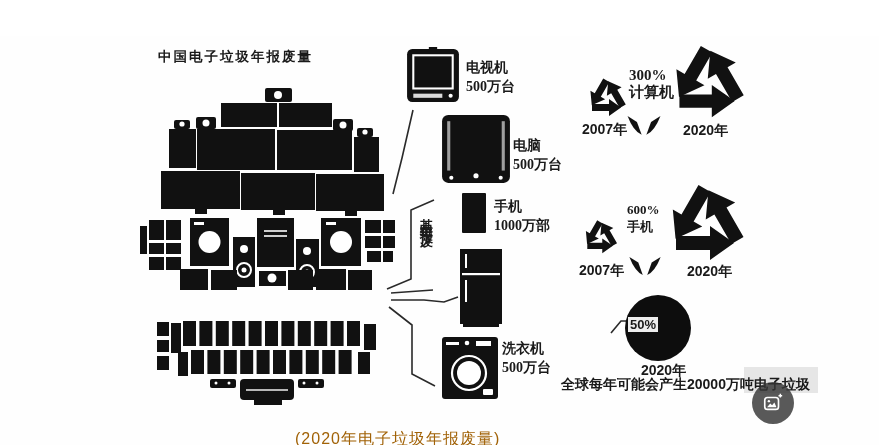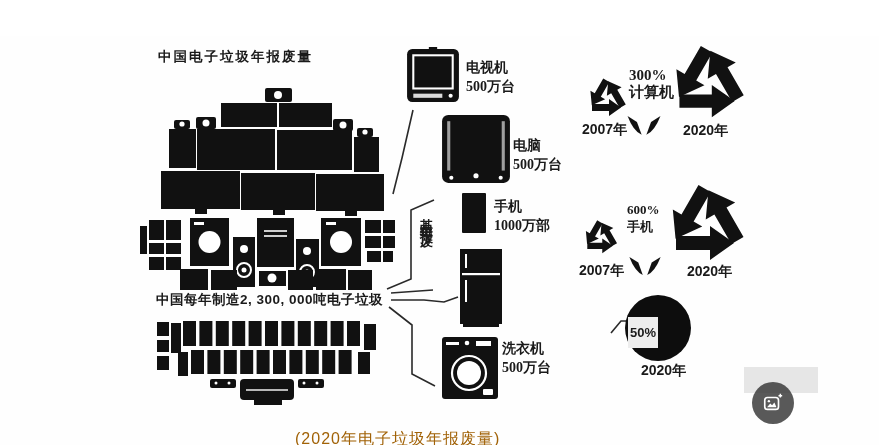--- a/index.html
+++ b/index.html
@@ -141,21 +141,20 @@
         <circle cx="89" cy="299" r="1.5" fill="#fff"></circle>
       <rect x="158" y="295" width="26" height="9" rx="2"></rect>
         <circle cx="164" cy="299" r="1.5" fill="#fff"></circle>
         <circle cx="177" cy="299" r="1.5" fill="#fff"></circle>
       <rect x="100" y="295" width="54" height="21" rx="4"></rect>
       <rect x="106" y="305" width="42" height="2" fill="#fff" opacity=".7"></rect>
       <rect x="114" y="316" width="28" height="5"></rect>
     </g>
   </svg>
 
-  <div class="abs txt" style="left:156px;top:255px;font-size:13.5px;letter-spacing:.5px">中国每年制造2, 300, 000吨电子垃圾</div>
 
   <svg class="abs" style="left:0;top:0;pointer-events:none" width="879" height="445" viewBox="0 0 879 445">
     <g fill="none" stroke="#2a2a2a" stroke-width="1.6">
       <polyline points="413,74 402,122 393,158"></polyline>
       <polyline points="434,164 411,174 411,243 387,253"></polyline>
       <polyline points="391,257 433,254"></polyline>
       <polyline points="391,264 424,264 444,266 458,261"></polyline>
       <polyline points="389,271 412,289 412,338 435,350"></polyline>
       <polyline points="611,297 621,285 633,285"></polyline>
     </g>
@@ -247,23 +246,24 @@
     </svg>
   <svg class="abs" style="left:664px;top:146px" width="84" height="84" viewBox="-21 -20 42 40">
       <use href="#recycle-sym"></use>
     </svg>
   <div class="abs txt" style="left:579px;top:226px;font-size:14px">2007年</div>
   <div class="abs txt" style="left:687px;top:227px;font-size:14px">2020年</div>
 
   <svg class="abs" style="left:624px;top:258px" width="68" height="68" viewBox="0 0 68 68">
     <circle cx="34" cy="34" r="33" fill="#0d0d0d"></circle>
   </svg>
-  <div class="abs txt" style="left:628px;top:281px;font-size:13px;background:#ededed;padding:8px 2px">50%</div>
+  <div class="abs txt" style="left:628px;top:281px;font-size:13px;background:#ededed;padding:0 2px">50%</div>
   <div class="abs txt" style="left:641px;top:326px;font-size:14px">2020年</div>
   <div class="abs gray-patch" style="left:744px;top:331px;width:74px;height:26px"></div>
+  <div class="abs txt" style="left:561px;top:340px;font-size:14px">全球每年可能会产生20000万吨电子垃圾</div>
 
   <div id="caption" class="abs" style="left:295px;top:393px">(2020年电子垃圾年报废量)</div>
 
   <div id="img-btn" class="abs" style="left:752px;top:346px">
     <svg width="22" height="22" viewBox="0 0 24 24">
       <rect x="3" y="6" width="15" height="13" rx="3" fill="none" stroke="#fff" stroke-width="1.8"></rect>
       <path d="M5.5,16.5 L9,12.5 L11,14.5 L13.5,11.5 L15.8,16.5 Z" fill="#fff"></path>
       <circle cx="7.5" cy="10" r="1.3" fill="#fff"></circle>
       <path d="M20,2 v4 M18,4 h4" stroke="#fff" stroke-width="1.6"></path>
     </svg>

